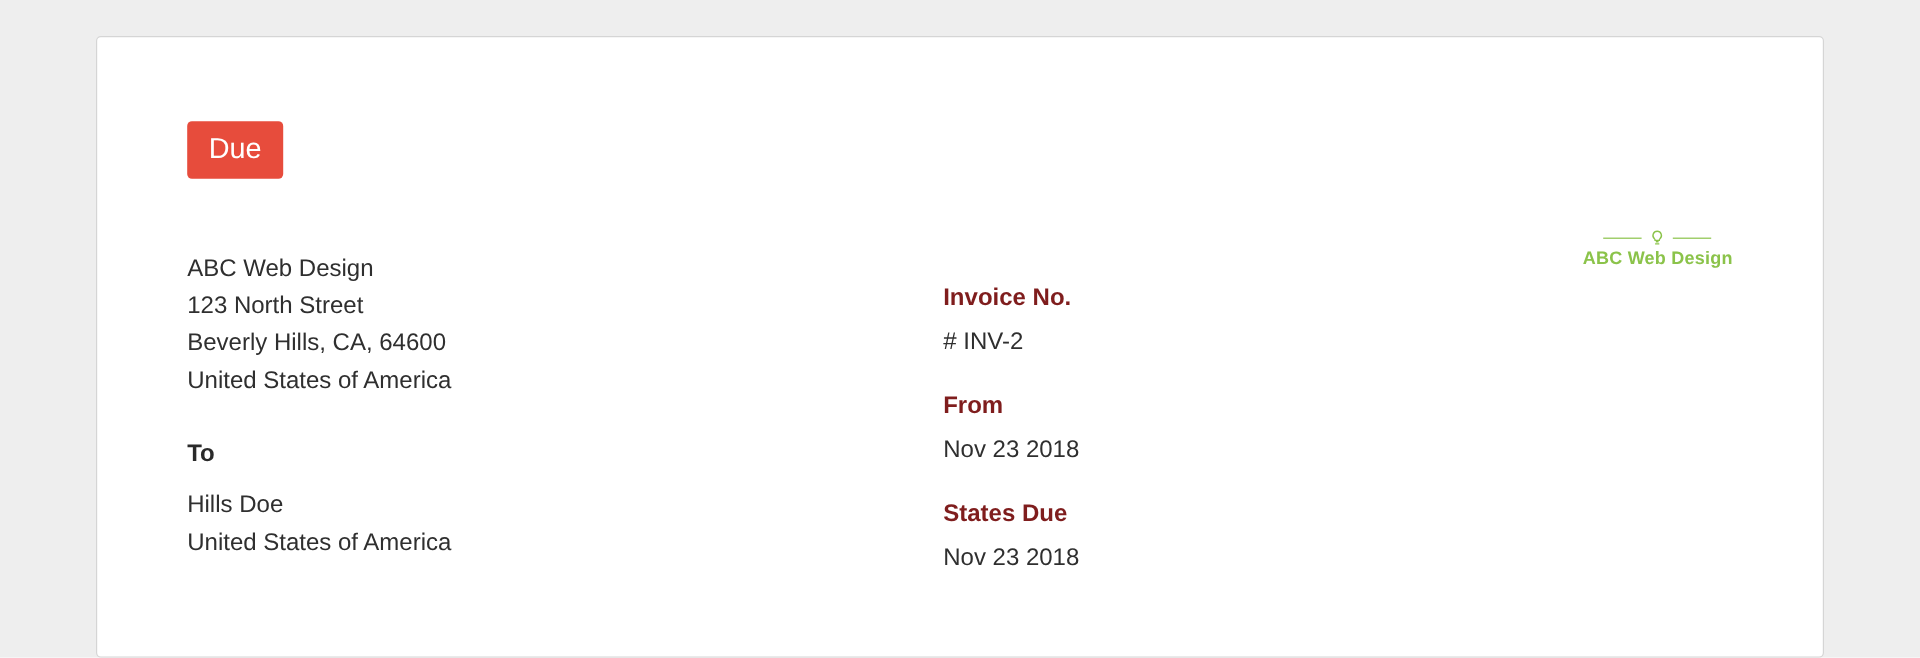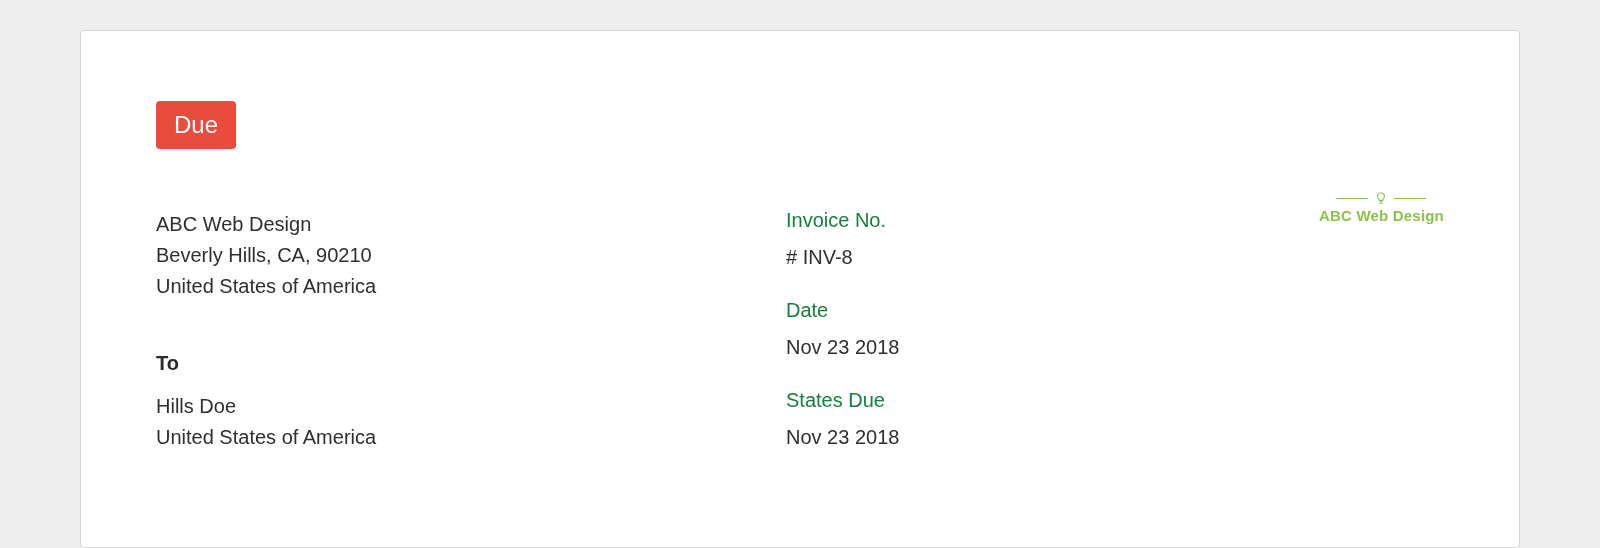--- a/index.html
+++ b/index.html
@@ -60,30 +60,31 @@
       color: #2a2a2a;
       margin-bottom: 16px;
     }
     .section-text {
       font-size: 20px;
       font-weight: 400;
       color: #2f2f2f;
       line-height: 1.55;
     }
     .section + .section {
-      margin-top: 50px;
+      margin-top: 34px;
     }
     .meta-block + .meta-block {
       margin-top: 30px;
     }
     .meta-label {
       font-size: 20px;
-      font-weight: 400;
-      color: #15803d;
+      font-weight: 700;
+      color: #7f1d1d;
       margin-bottom: 14px;
+      margin-top: 28px;
     }
     .meta-value {
       font-size: 20px;
       font-weight: 400;
       color: #2f2f2f;
     }
     .logo-block {
       position: absolute;
       right: 0;
       top: -18px;
@@ -121,40 +122,41 @@
   <div class="header-row">
     <div class="status-badge">Due</div>
   </div>
 
   <div class="content-row">
 
     <div class="col col-left">
       <div class="section">
         <div class="section-text">
           <div>ABC Web Design</div>
-          <div>Beverly Hills, CA, 90210</div>
+          <div>123 North Street</div>
+          <div>Beverly Hills, CA, 64600</div>
           <div>United States of America</div>
         </div>
       </div>
       <div class="section">
         <div class="section-label">To</div>
         <div class="section-text">
           <div>Hills Doe</div>
           <div>United States of America</div>
         </div>
       </div>
     </div>
 
     <div class="col col-mid">
       <div class="meta-block">
         <div class="meta-label">Invoice No.</div>
-        <div class="meta-value"># INV-8</div>
+        <div class="meta-value"># INV-2</div>
       </div>
       <div class="meta-block">
-        <div class="meta-label">Date</div>
+        <div class="meta-label">From</div>
         <div class="meta-value">Nov 23 2018</div>
       </div>
       <div class="meta-block">
         <div class="meta-label">States Due</div>
         <div class="meta-value">Nov 23 2018</div>
       </div>
     </div>
 
     <div class="logo-block">
       <div class="logo-lines">

